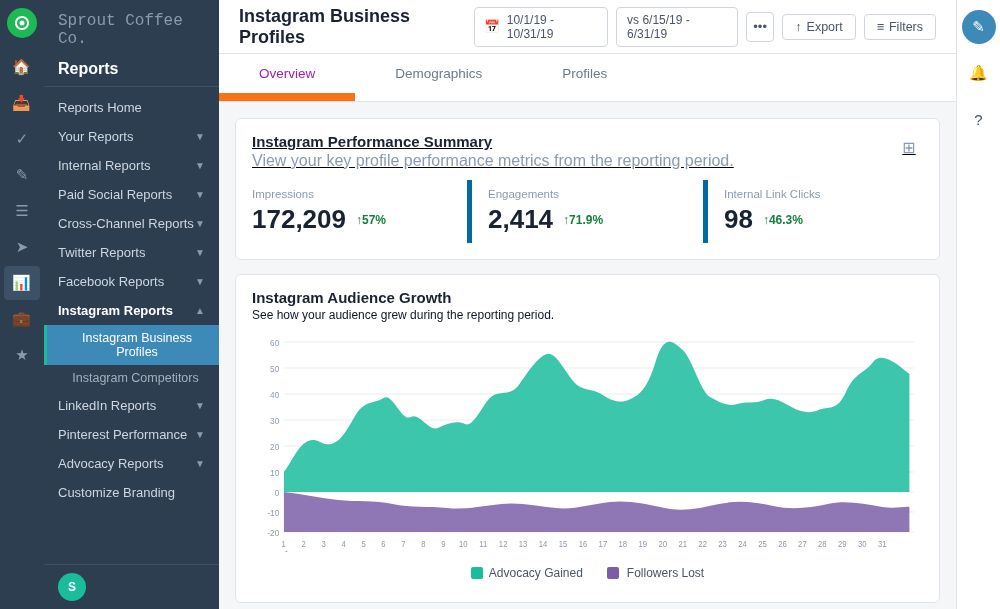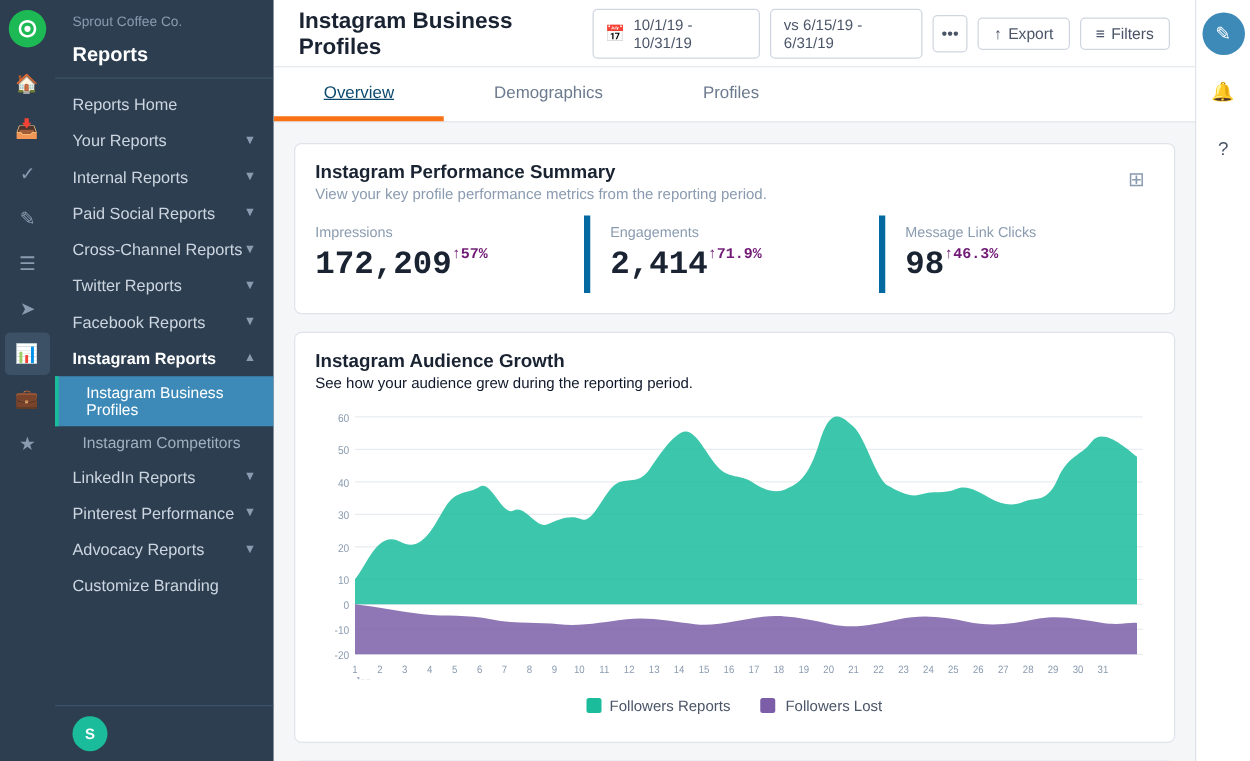--- a/index.html
+++ b/index.html
@@ -33,23 +33,23 @@
       display: flex;
       flex-direction: column;
       overflow-y: auto;
       flex-shrink: 0;
     }
     .sidebar::-webkit-scrollbar { width: 0; }
     .sidebar-header {
       padding: 12px 14px 8px;
       border-bottom: 1px solid #3d5166;
     }
-    .sidebar-company { font-size: 11px; color: #8a9bb0; }
+    .sidebar-company { font-size: 16px; color: #8a9bb0; font-family: Liberation Mono, monospace; }
     .sidebar-title { font-size: 16px; font-weight: 600; color: #fff; margin-top: 12px; }
-    .sidebar-nav { flex: 1; padding: 6px 0; }
+    .sidebar-nav { flex: 1; padding: 6px 0; text-align: center; }
     .sidebar-item {
       display: flex; align-items: center; justify-content: space-between;
       padding: 7px 14px;
       cursor: pointer;
       color: #cdd6e0;
       font-size: 13px;
     }
     .sidebar-item.section-active { font-weight: 600; color: #fff; }
     .sidebar-item-sub {
       padding: 6px 14px 6px 22px;
@@ -115,38 +115,38 @@
 
     
     .tabs {
       display: flex; background: #fff; border-bottom: 1px solid #e0e4ea;
       flex-shrink: 0;
     }
     .tab {
       padding: 12px 40px; font-size: 13.5px; cursor: pointer; color: #6b7a8d; font-weight: 500;
       border-bottom: 2px solid transparent; transition: all 0.2s;
     }
-    .tab.active { color: #0c4a6e; border-bottom: 4px solid #f97316; text-decoration: underline; }
+    .tab.active { color: #a21caf; border-bottom: 8px solid #f97316; }
 
     
     .content { flex: 1; overflow-y: auto; padding: 16px; }
     .content::-webkit-scrollbar { width: 6px; }
     .content::-webkit-scrollbar-thumb { background: #c0cdd8; border-radius: 3px; }
 
     
     .card { background: #fff; border-radius: 6px; border: 1px solid #e0e4ea; margin-bottom: 14px; }
-    .card-header { padding: 14px 16px 10px; display: flex; justify-content: space-between; align-items: flex-start; }
+    .card-header { padding: 14px 16px 10px; display: flex; justify-content: space-between; align-items: flex-start; text-decoration: underline; }
     .card-title { font-size: 15px; font-weight: 700; color: #1a2332; }
-    .card-subtitle { font-size: 12px; color: #8a9bb0; margin-top: 2px; }
+    .card-subtitle { font-size: 16px; color: #8a9bb0; margin-top: 2px; }
     .metrics-row { display: flex; padding: 0 0 16px; }
     .metric-item { flex: 1; padding: 8px 16px; border-right: 5px solid #0369a1; }
     .metric-item:last-child { border-right: none; }
     .metric-label { font-size: 11.5px; color: #8a9bb0; margin-bottom: 4px; }
-    .metric-value { font-size: 26px; font-weight: 700; color: #1a2332; display: flex; align-items: flex-start; gap: 0; font-family: Liberation Mono, monospace; }
-    .metric-change { font-size: 12px; color: #701a75; font-weight: 600; }
+    .metric-value { font-size: 26px; font-weight: 700; color: #1a2332; display: flex; align-items: center; gap: 10px; }
+    .metric-change { font-size: 12px; color: #15803d; font-weight: 600; }
     .metric-change::before { content: '↑'; }
     .grid-icon { width: 28px; height: 28px; display: flex; align-items: center; justify-content: center; color: #8a9bb0; font-size: 16px; cursor: pointer; }
 
     
     .chart-card { background: #fff; border-radius: 6px; border: 1px solid #e0e4ea; margin-bottom: 14px; padding: 14px 16px 16px; }
     .chart-title { font-size: 15px; font-weight: 700; color: #1a2332; margin-bottom: 2px; }
     .chart-subtitle { font-size: 12px; color: #0f172a; margin-bottom: 10px; }
     .chart-area { width: 100%; height: 230px; position: relative; }
 
     
@@ -296,21 +296,21 @@
           </div>
         </div>
         <div class="metric-item">
           <div class="metric-label">Engagements</div>
           <div class="metric-value">
             <span>2,414</span>
             <span class="metric-change">71.9%</span>
           </div>
         </div>
         <div class="metric-item">
-          <div class="metric-label">Message Link Clicks</div>
+          <div class="metric-label">Internal Link Clicks</div>
           <div class="metric-value">
             <span>98</span>
             <span class="metric-change">46.3%</span>
           </div>
         </div>
       </div>
     </div>
 
     <div class="chart-card">
       <div class="chart-title">Instagram Audience Growth</div>
@@ -378,21 +378,21 @@
           <text x="651" y="215" text-anchor="middle" font-size="8.5" fill="#8a9bb0">29</text>
           <text x="673" y="215" text-anchor="middle" font-size="8.5" fill="#8a9bb0">30</text>
           <text x="695" y="215" text-anchor="middle" font-size="8.5" fill="#8a9bb0">31</text>
           <text x="35" y="225" text-anchor="start" font-size="9" fill="#8a9bb0">Jan</text>
         </svg>
       </div>
 
       <div style="display:flex; justify-content:center; gap:24px; padding: 4px 0 6px;">
         <div style="display:flex; align-items:center; gap:6px;">
           <div style="width:12px;height:12px;border-radius:2px;background:#1abc9c;"></div>
-          <span style="font-size:12px;color:#4a5568;">Followers Reports</span>
+          <span style="font-size:12px;color:#4a5568;">Advocacy Gained</span>
         </div>
         <div style="display:flex; align-items:center; gap:8px;">
           <div style="width:12px;height:12px;border-radius:2px;background:#7b5ea7;"></div>
           <span style="font-size:12px;color:#4a5568;">Followers Lost</span>
         </div>
       </div>
     </div>
 
     <div class="table-card">
       <div class="table-header-row">

